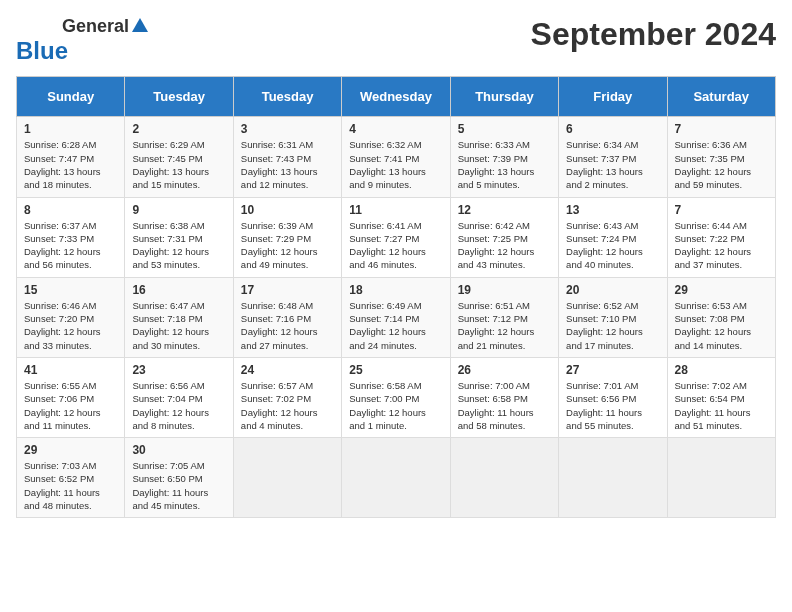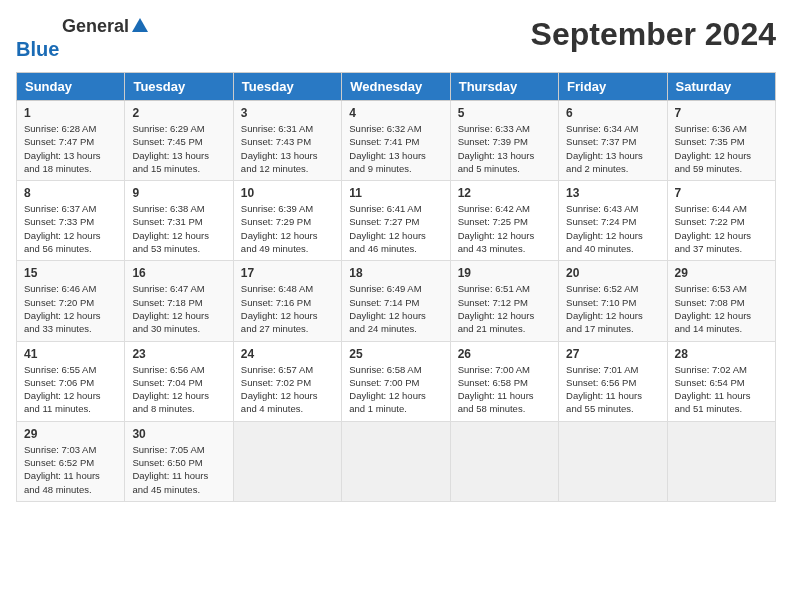--- a/index.html
+++ b/index.html
@@ -22,21 +22,21 @@
       align-items: flex-start;
     }
     .logo-general {
       font-size: 18px;
       font-weight: bold;
       color: #333;
       line-height: 1.1;
       margin-left: 46px;
     }
     .logo-blue {
-      font-size: 20px;
+      font-size: 24px;
       font-weight: bold;
       color: #1a6bb5;
       line-height: 1.1;
     }
     .logo-row {
       display: flex;
       align-items: center;
     }
     .title-area {
       text-align: right;
@@ -52,22 +52,22 @@
     }
     table {
       width: 100%;
       border-collapse: collapse;
     }
     thead tr th {
       background-color: #2979c4;
       color: #fff;
       font-size: 13px;
       font-weight: bold;
-      padding: 6px 8px;
-      text-align: left;
+      padding: 12px 8px;
+      text-align: center;
       border: 1px solid #ccc;
     }
     tbody tr td {
       vertical-align: top;
       border: 1px solid #ddd;
       padding: 5px 7px;
       font-size: 10px;
       color: #333;
       width: calc(100% / 7);
       min-height: 80px;

